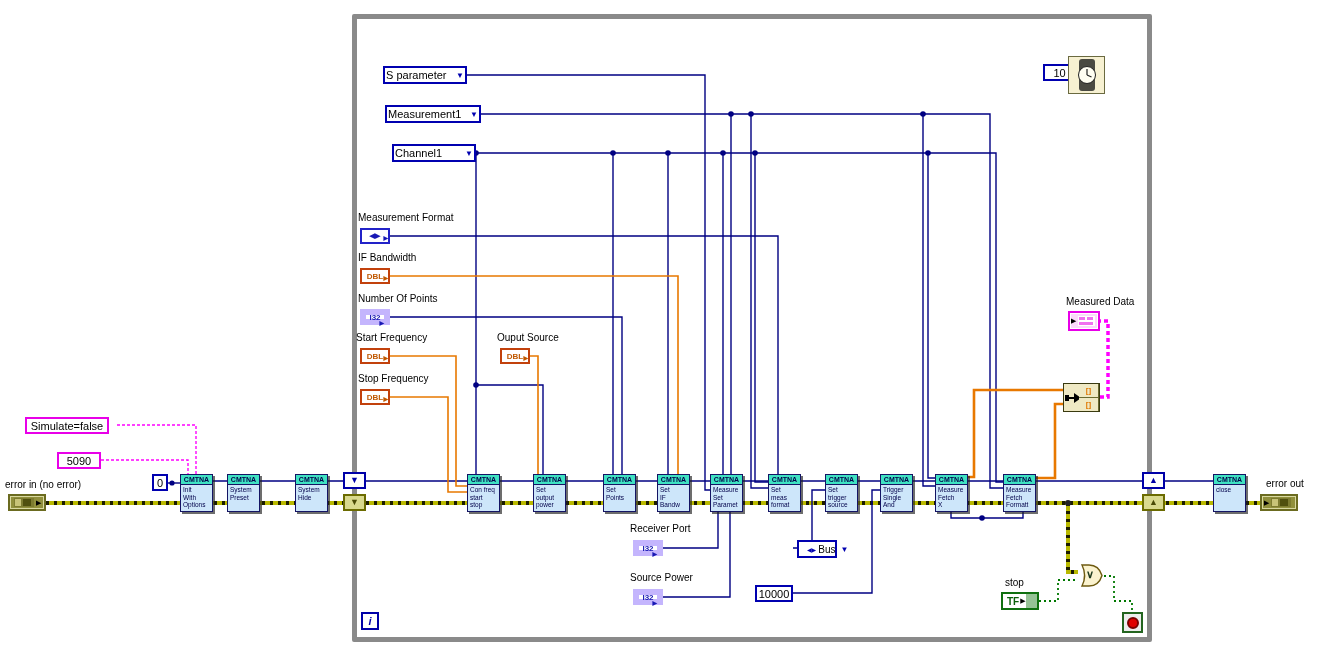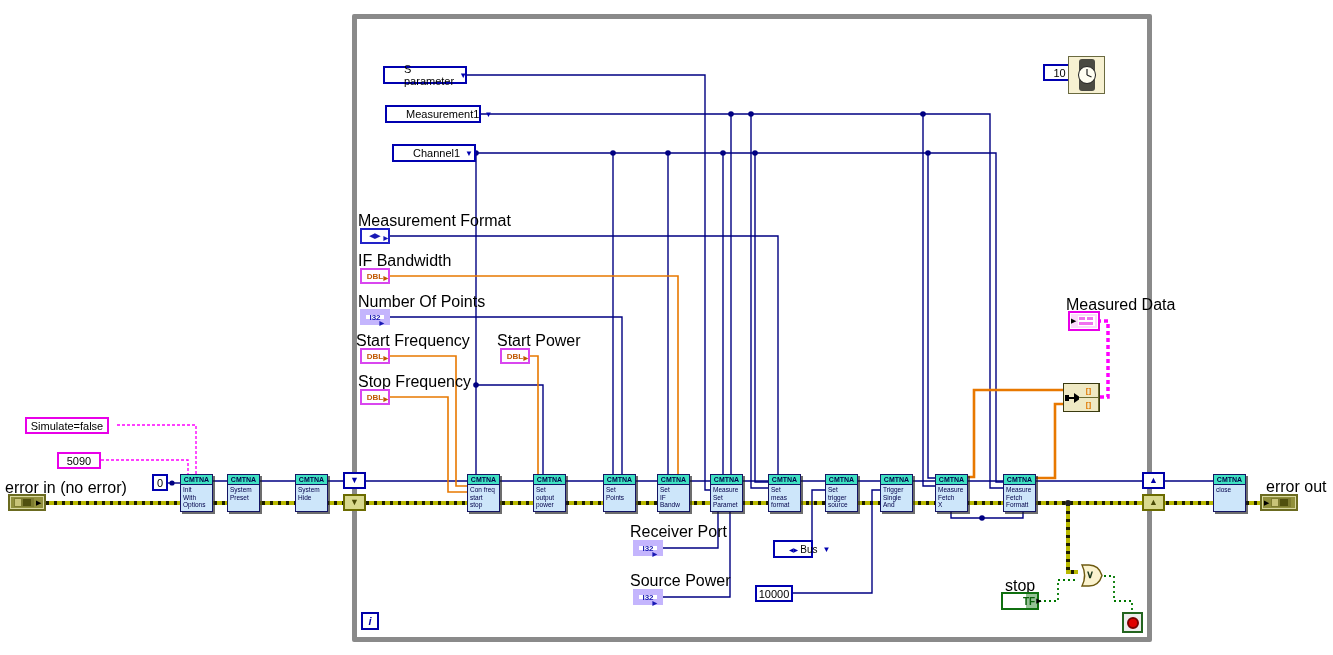--- a/index.html
+++ b/index.html
@@ -1,36 +1,36 @@
 <!DOCTYPE html>
 <html><head>
 <meta charset="utf-8">
 <style>
   html,body{margin:0;padding:0;background:#fff}
   body{width:1333px;height:655px;position:relative;overflow:hidden;
        font-family:"Liberation Sans",sans-serif;color:#000}
   #wires{position:absolute;left:0;top:0;z-index:1}
   .loop{position:absolute;left:352px;top:14px;width:800px;height:628px;
         box-sizing:border-box;border:5px solid #8a8a8a;z-index:2;border-radius:2px}
-  .lbl{position:absolute;font-size:16px;white-space:nowrap;z-index:3}
+  .lbl{position:absolute;font-size:10px;white-space:nowrap;z-index:3}
   .vi{position:absolute;top:474px;width:33px;height:38px;box-sizing:border-box;
       background:#CDE6FA;border:1px solid #141464;box-shadow:2px 2px 0 rgba(30,30,30,.65);z-index:3}
   .vi-head{height:9px;background:#3FE2C2;border-bottom:1px solid #141464;font-size:7px;
       font-weight:bold;color:#00004a;text-align:center;line-height:9px}
   .vi-body{font-size:6.5px;line-height:7.5px;color:#00004a;padding:1px 0 0 2px}
   .vi-body span{display:block;white-space:nowrap}
   .ctrl{position:absolute;width:30px;height:16px;box-sizing:border-box;background:#fff;
       display:flex;align-items:center;justify-content:center;font-size:8px;font-weight:bold;
       z-index:3;box-shadow:inset 0 0 0 1px #fff}
   .ctrl .arr{position:absolute;right:0px;font-size:6px;top:4px}
-  .ctrl.dbl{border:2px solid #d946ef;color:#C05800}
+  .ctrl.dbl{border:2px solid #c2410c;color:#C05800}
   .ctrl.i32{border:6px solid #c4b5fd;color:#1818B4}
   .ctrl.enum{border:2px solid #2222C8;color:#1818B4;font-size:7px}
   .combo{position:absolute;height:18px;box-sizing:border-box;border:2px solid #0000B0;
-      background:#fff;display:flex;align-items:center;font-size:11px;padding:0 19px;z-index:3}
+      background:#fff;display:flex;align-items:center;font-size:11px;padding:0 1px;z-index:3}
   .combo .dd{color:#0000B0;font-size:8px;margin-left:auto;padding-left:5px}
   .combo .ring{color:#0000B0;font-size:6px;padding-right:2px}
   .nconst{position:absolute;box-sizing:border-box;border:2px solid #0000B0;background:#fff;
       font-size:11px;display:flex;align-items:center;justify-content:center;z-index:3}
   .sconst{position:absolute;box-sizing:border-box;border:2px solid #E800E8;background:#fff;
       font-size:11px;display:flex;align-items:center;justify-content:center;z-index:3;white-space:nowrap}
   .sr{position:absolute;width:23px;height:17px;box-sizing:border-box;z-index:3;display:flex;
       align-items:center;justify-content:center;font-size:9px;line-height:9px}
   .sr.blue{border:2px solid #0000A8;background:#fff;color:#0000A8}
   .sr.olive{border:2px solid #6b6b00;background:#d9d98e;color:#4a4a06}
@@ -44,21 +44,21 @@
       border:2px solid #E800E8;background:#fbd9fb;z-index:3;display:flex;align-items:center;
       box-shadow:inset 0 0 0 1px #fff}
   .pink-ind .earr{font-size:7px;margin-left:1px}
   .pink-ind .pg{width:17px;height:10px;margin-left:2px;
       background:linear-gradient(#f070f0,#f070f0) 1px 1px/6px 3px no-repeat,
                  linear-gradient(#f070f0,#f070f0) 9px 1px/6px 3px no-repeat,
                  linear-gradient(#f070f0,#f070f0) 1px 6px/14px 3px no-repeat,#fff}
   .tfterm{position:absolute;left:1001px;top:592px;width:38px;height:18px;box-sizing:border-box;
       border:2px solid #107010;background:linear-gradient(to right,#fff 0 23px,#96c296 23px);
       z-index:3;display:flex;align-items:center}
-  .tfterm .tf{font-size:10px;font-weight:bold;color:#0a600a;margin-left:20px}
+  .tfterm .tf{font-size:10px;font-weight:bold;color:#0a600a;margin-left:4px}
   .tfterm .earr{font-size:7px;margin-left:1px}
   .bundle{position:absolute;left:1063px;top:383px;width:37px;height:29px;box-sizing:border-box;
       border:1px solid #3a3a10;background:#efe9c4;z-index:3;display:grid;
       grid-template-columns:15px 1fr;grid-template-rows:1fr 1fr}
   .bundle .bcell{border-right:1px solid #6a6a30;display:flex;align-items:center;justify-content:center;
       color:#E07800;font-size:8px;font-weight:bold}
   .bundle .bcell.b1{border-bottom:1px solid #6a6a30}
   .bundle .barrow{grid-row:1/3;display:flex;align-items:center;justify-content:center}
   .clock{position:absolute;left:1068px;top:56px;width:37px;height:38px;box-sizing:border-box;
       border:1px solid #6a6a40;background:#f7f1d2;z-index:3;display:flex;align-items:center;justify-content:center}
@@ -316,39 +316,39 @@
   <span>DBL</span>
     <span class="arr">▶</span>
 </div>
 
 <div class="lbl" style="left:358px;top:373px">Stop Frequency</div>
 <div class="ctrl dbl" style="left:360px;top:389px">
   <span>DBL</span>
     <span class="arr">▶</span>
 </div>
 
-<div class="lbl" style="left:497px;top:332px">Start Power</div>
+<div class="lbl" style="left:497px;top:332px">Ouput Source</div>
 <div class="ctrl dbl" style="left:500px;top:348px">
   <span>DBL</span>
     <span class="arr">▶</span>
 </div>
 
 <div class="lbl" style="left:630px;top:523px">Receiver Port</div>
 <div class="ctrl i32" style="left:633px;top:540px">
   <span>I32</span>
     <span class="arr">▶</span>
 </div>
 
 <div class="lbl" style="left:630px;top:572px">Source Power</div>
 <div class="ctrl i32" style="left:633px;top:589px">
   <span>I32</span>
     <span class="arr">▶</span>
 </div>
 
-<div class="combo" style="left:773px;top:540px;width:40px;font-size:10px;padding:0 14px">
+<div class="combo" style="left:797px;top:540px;width:40px;font-size:10px;padding:0 8px">
   <span class="ring">◀▶</span>
   <span>Bus</span>
   <span class="dd">▼</span>
 </div>
 <div class="nconst" style="left:755px;top:585px;width:38px;height:17px">10000</div>
 
 <div class="nconst" style="left:1043px;top:64px;width:33px;height:17px">10</div>
 <div class="clock">
   <svg width="33" height="34">
     <rect x="9" y="1" width="16" height="32" rx="3" fill="#4a4a42"></rect>

